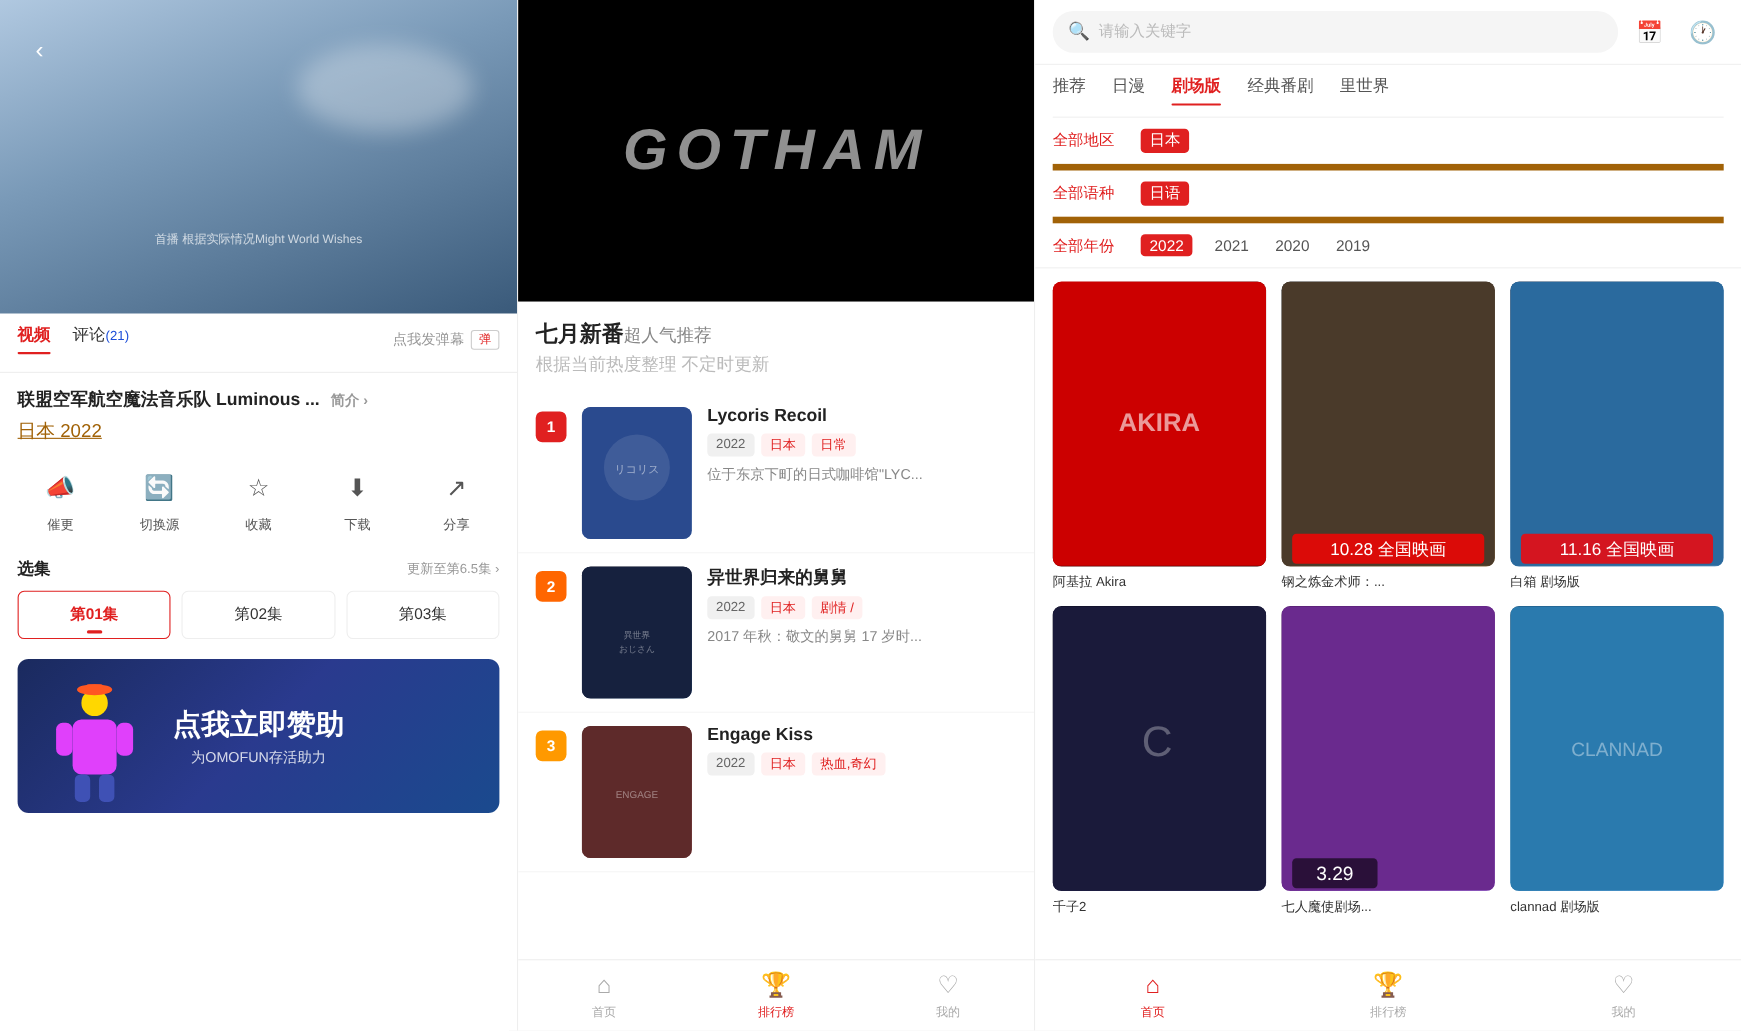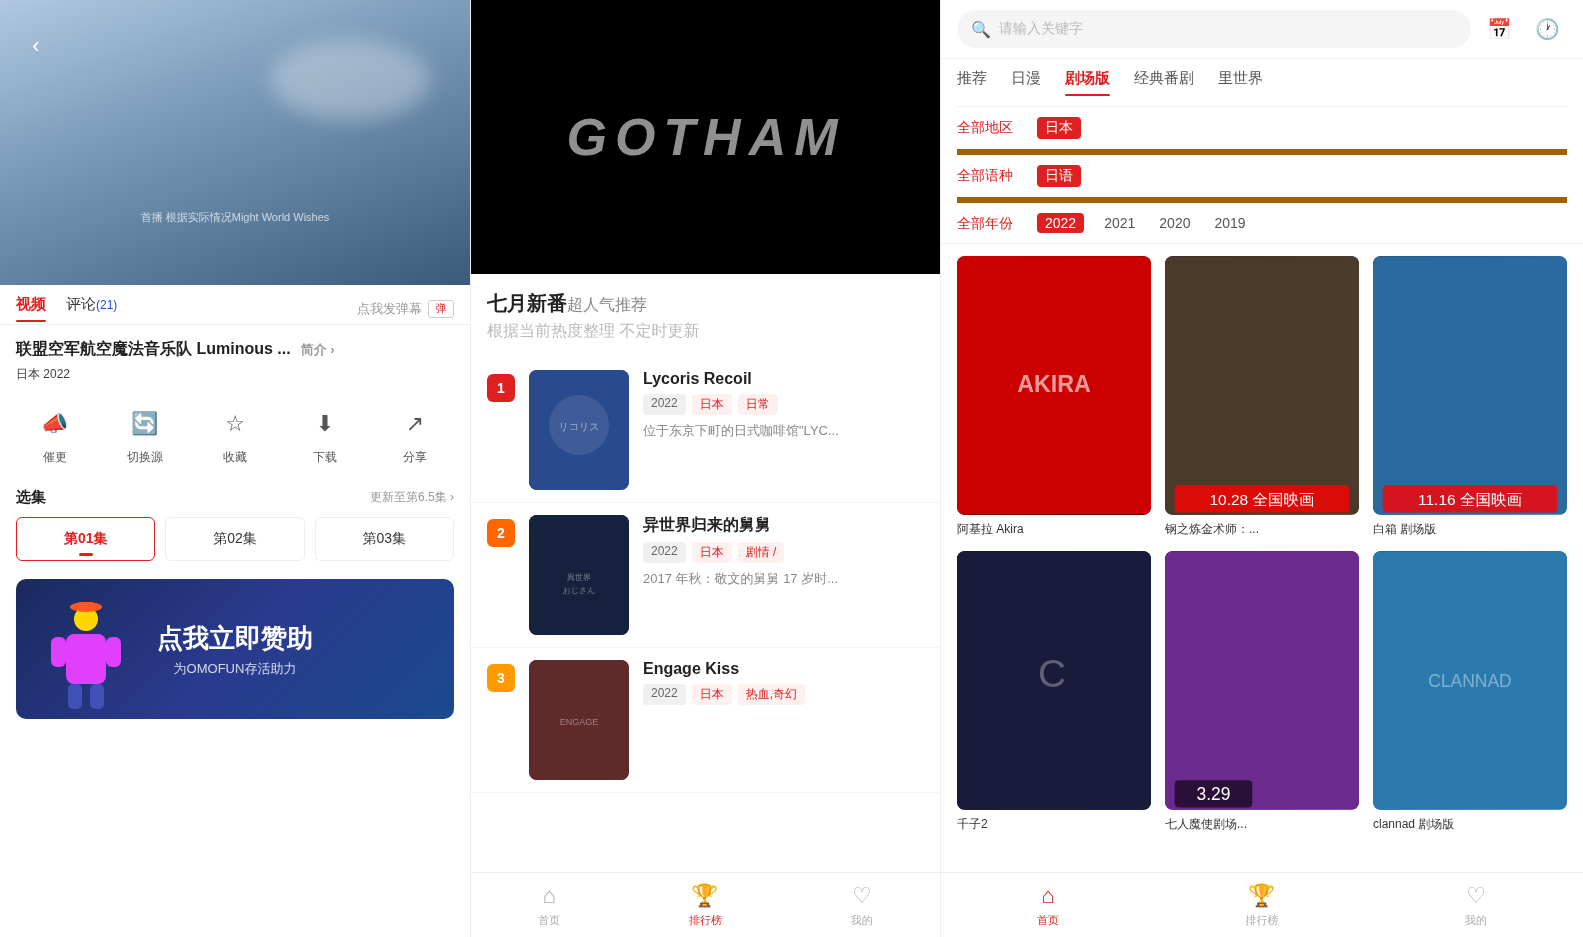--- a/index.html
+++ b/index.html
@@ -59,21 +59,21 @@
       width: 160px;
       height: 80px;
       background: rgba(255,255,255,0.3);
       border-radius: 50%;
       filter: blur(10px);
     }
 
     .tabs-row {
       display: flex;
       align-items: center;
-      padding: 10px 16px 2px;
+      padding: 10px 16px 16px;
       border-bottom: 1px solid #eee;
       gap: 20px;
       flex-shrink: 0;
     }
     .tab-item {
       padding-bottom: 8px;
       font-size: 15px;
       color: #333;
       cursor: pointer;
       position: relative;
@@ -128,23 +128,24 @@
       display: flex;
       align-items: center;
       gap: 10px;
     }
     .anime-title-intro {
       font-size: 13px;
       color: #999;
       cursor: pointer;
     }
     .anime-meta {
-      font-size: 12px;
-      color: #404040;
+      font-size: 17px;
+      color: #a16207;
       margin-top: 6px;
+      text-decoration: underline;
     }
 
     .action-row {
       display: flex;
       justify-content: space-around;
       padding: 12px 10px;
       flex-shrink: 0;
     }
     .action-item {
       display: flex;

